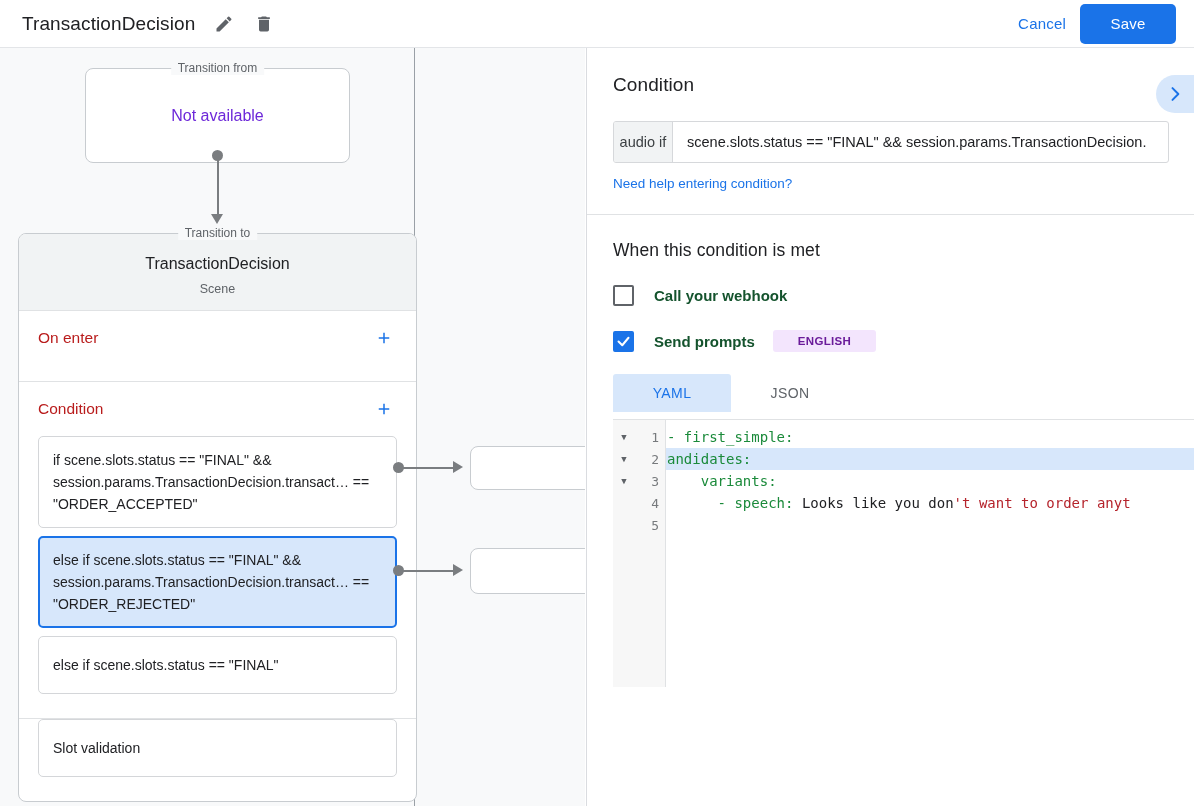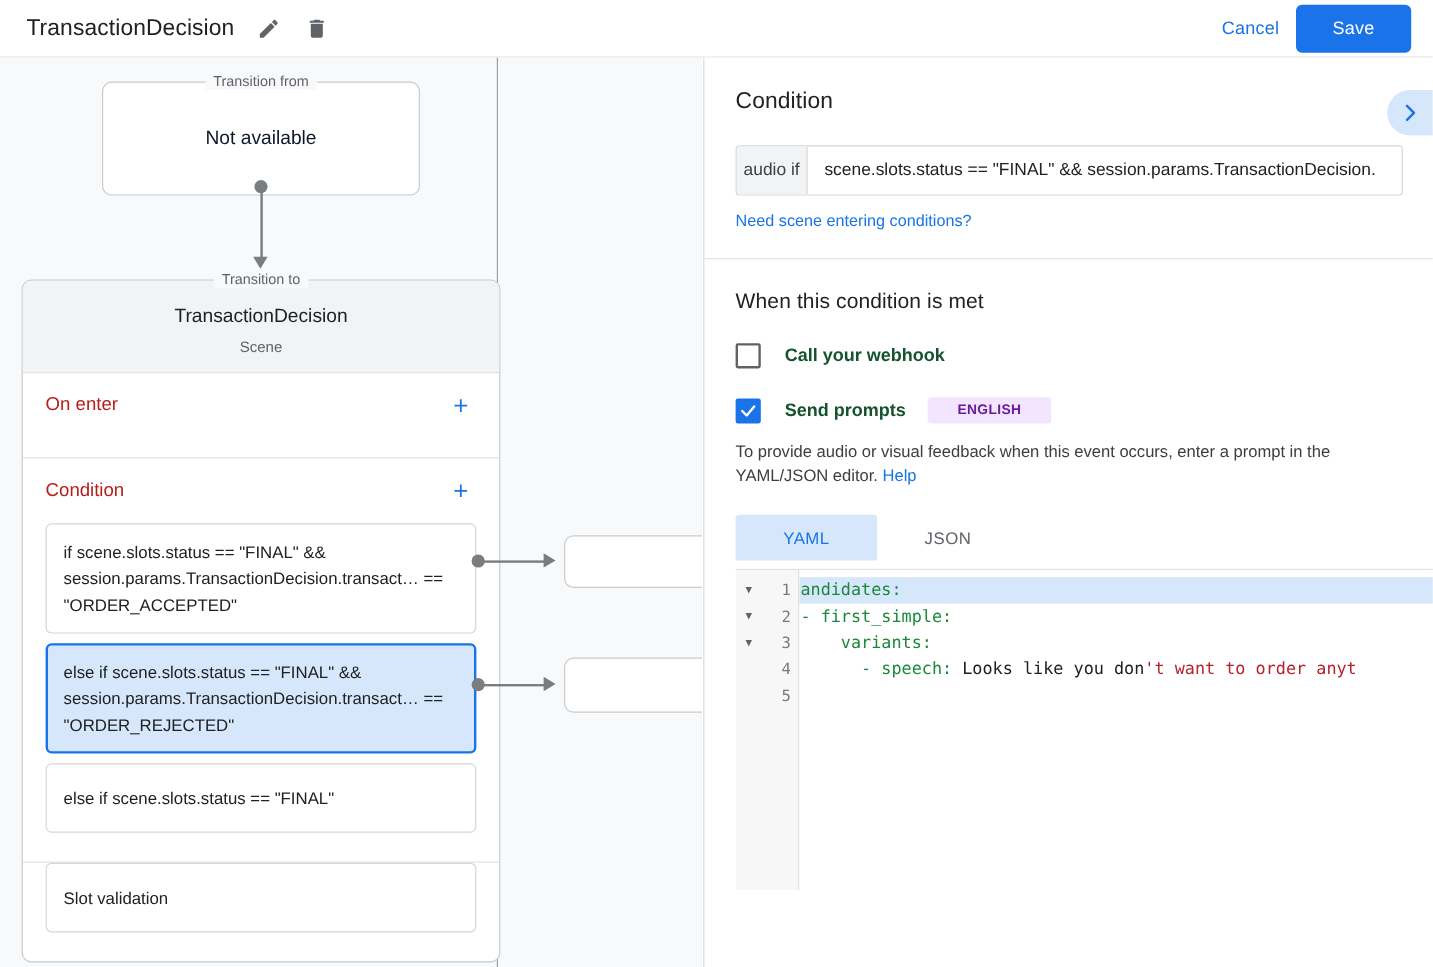--- a/index.html
+++ b/index.html
@@ -71,21 +71,21 @@
     padding: 0 7px;
     font-size: 12px;
     color: #5f6368;
     white-space: nowrap;
   }
   #node-from {
     left: 85px; top: 20px; width: 265px; height: 95px;
     display: flex; align-items: center; justify-content: center;
   }
   #node-from-label {
-    font-size: 16px; color: #0f172a;
+    font-size: 16px; color: #6d28d9;
   }
 
   
   #connector-dot {
     position: absolute; left: 212px; top: 102px;
     width: 11px; height: 11px; border-radius: 50%;
     background: #7a7d80;
   }
   #connector-line {
     position: absolute; left: 216.5px; top: 107px;
@@ -387,21 +387,21 @@
       <svg width="20" height="20" viewBox="0 0 24 24" fill="none" stroke="#1a73e8" stroke-width="2.4" stroke-linecap="round" stroke-linejoin="round" aria-hidden="true">
         <polyline points="9,5 16,12 9,19"></polyline>
       </svg>
     </div>
 
     <div id="cond-field-row">
       <div id="cond-prefix">audio if</div>
       <input id="cond-input" type="text" value="scene.slots.status == &quot;FINAL&quot; &amp;&amp; session.params.TransactionDecision." style="">
     </div>
 
-    <a id="cond-help-link">Need scene entering conditions?</a>
+    <a id="cond-help-link">Need help entering condition?</a>
   </div>
 
   <div id="panel-divider"></div>
 
   <div id="panel-body">
     <div id="met-title">When this condition is met</div>
 
     <div class="chk-row">
       <div class="chk-box"></div>
       <div class="chk-label">Call your webhook</div>
@@ -410,23 +410,20 @@
     <div class="chk-row">
       <div class="chk-box checked">
         <svg width="15" height="15" viewBox="0 0 24 24" fill="none" stroke="#ffffff" stroke-width="3.2" stroke-linecap="round" stroke-linejoin="round" aria-hidden="true">
           <polyline points="4,12 10,18 20,6"></polyline>
         </svg>
       </div>
       <div class="chk-label">Send prompts</div>
       <div id="lang-badge">ENGLISH</div>
     </div>
 
-    <div id="prompt-desc">
-      <span>To provide audio or visual feedback when this event occurs, enter a prompt in the YAML/JSON editor. </span><a id="prompt-help-link">Help</a>
-    </div>
 
     <div id="editor-tabs">
       <div class="tab active">YAML</div>
       <div class="tab">JSON</div>
     </div>
 
     <div id="code-editor">
       <div id="gutter">
           <div class="gutter-row">
             <div class="fold">▼</div>
@@ -443,21 +440,21 @@
           <div class="gutter-row">
             <div class="fold"></div>
             <div class="lineno">4</div>
           </div>
           <div class="gutter-row">
             <div class="fold"></div>
             <div class="lineno">5</div>
           </div>
         </div>
       <div id="code-area">
+          <div class="code-line"><span class="tok-key">- </span><span class="tok-key">first_simple</span><span class="tok-punct">:</span></div>
           <div class="code-line hl"><span class="tok-key">andidates</span><span class="tok-punct">:</span></div>
-          <div class="code-line"><span class="tok-key">- </span><span class="tok-key">first_simple</span><span class="tok-punct">:</span></div>
           <div class="code-line"><span class="tok-plain">    </span><span class="tok-key">variants</span><span class="tok-punct">:</span></div>
           <div class="code-line"><span class="tok-key">      - </span><span class="tok-key">speech</span><span class="tok-punct">:</span><span class="tok-plain"> Looks like you don</span><span class="tok-str">'t want to order anyt</span></div>
           <div class="code-line">&nbsp;</div>
         </div>
     </div>
   </div>
 </div>
 
 </body></html>

